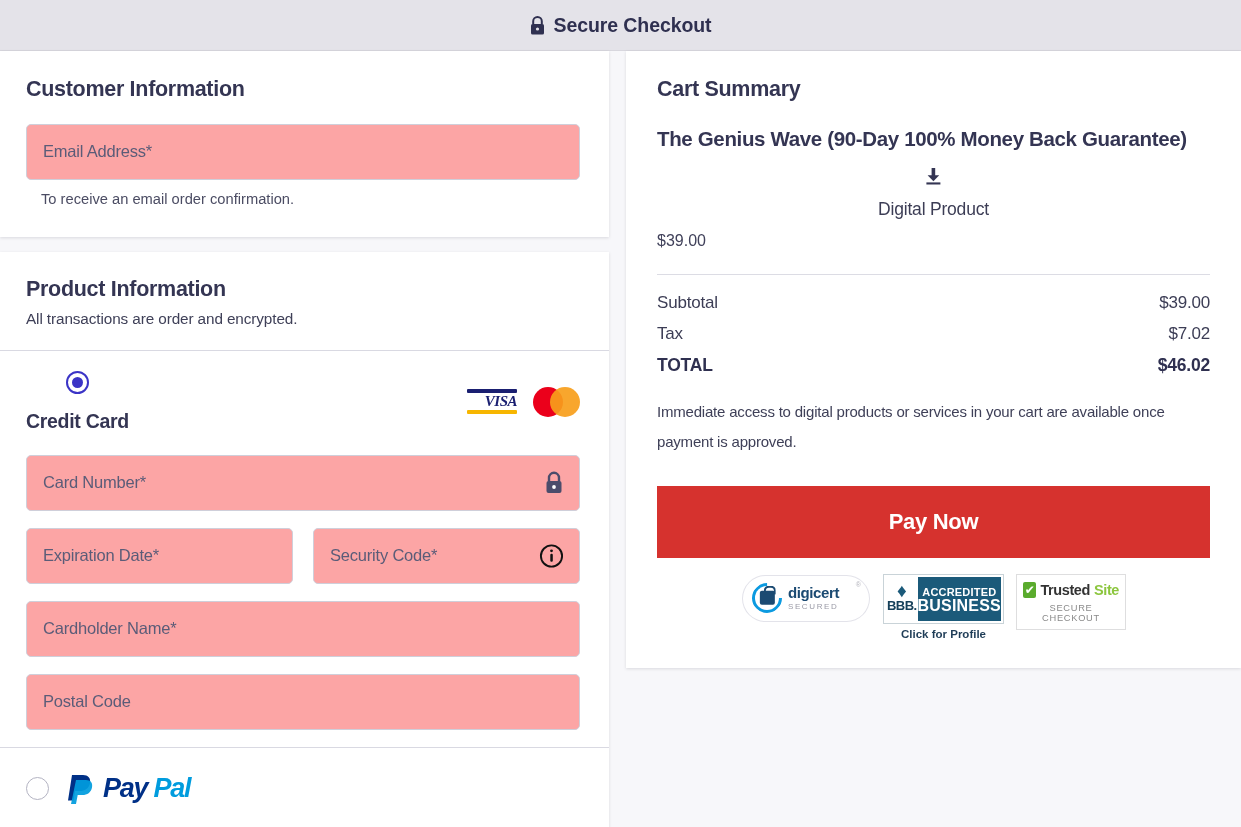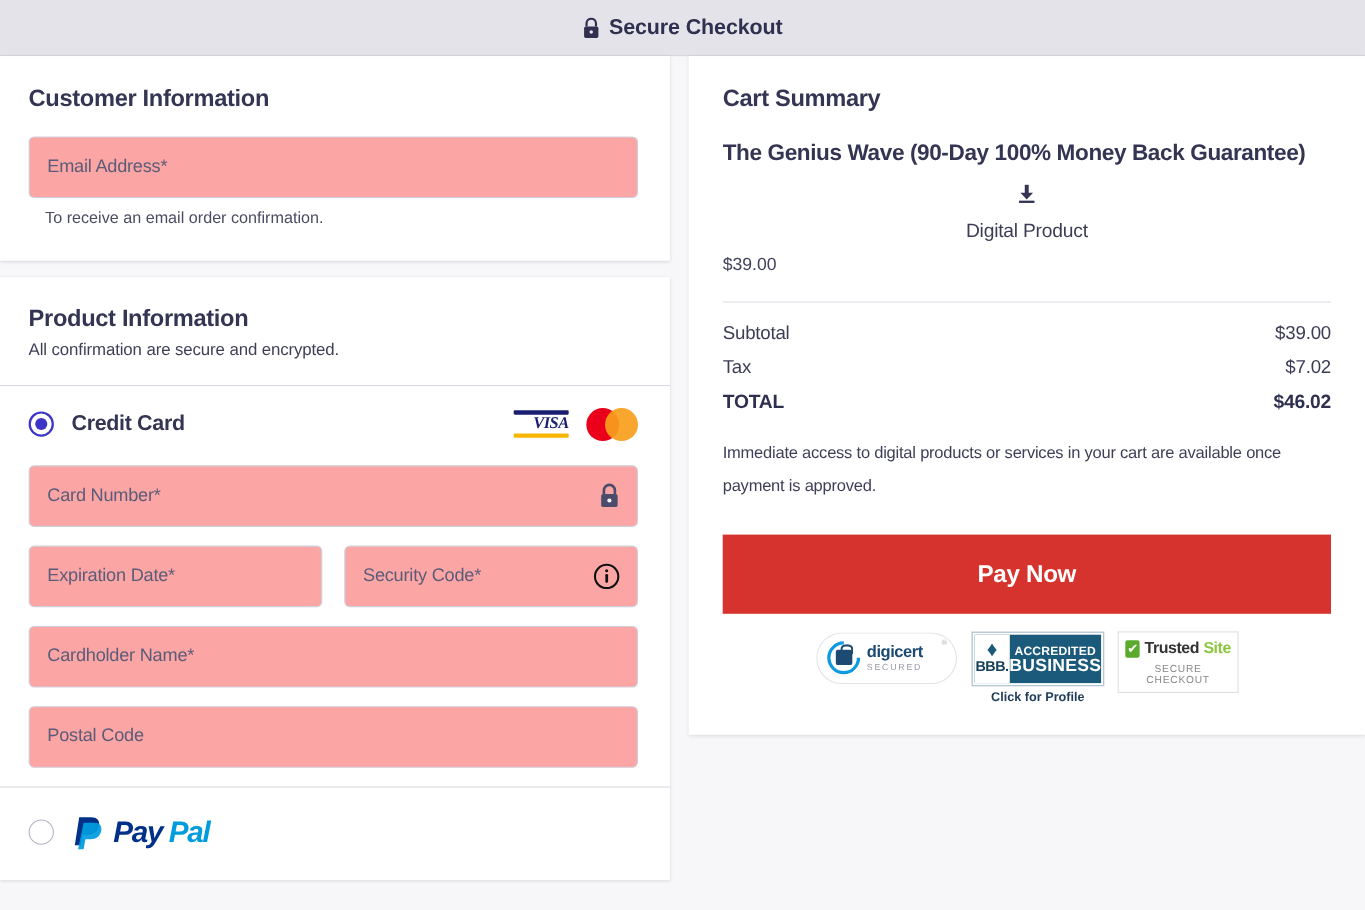--- a/index.html
+++ b/index.html
@@ -65,21 +65,21 @@
   .pay-head { padding: 25px 26px 22px 26px; }
   .pay-sub {
     margin-top: 7px; font-size: 15.3px; color: #3f4058; letter-spacing: -0.1px;
   }
   .divider { height: 1px; background: #d9d9e2; width: 100%; }
 
   .method-row {
     display: flex; align-items: center; justify-content: space-between;
     padding: 20px 29px 0 26px;
   }
-  .method-left { display: flex; align-items: center; gap: 16px; }
+  .method-left { display: flex; align-items: center; gap: 16px; flex-direction: column; }
   .radio {
     width: 23px; height: 23px; border-radius: 50%;
     border: 2.4px solid #3b34c6;
     display: flex; align-items: center; justify-content: center;
     flex: none;
   }
   .radio .dot { width: 11px; height: 11px; border-radius: 50%; background: #3b34c6; }
   .radio.off { border: 1.6px solid #b3b3c2; }
   .method-name {
     font-size: 19.5px; font-weight: bold; color: #343553; letter-spacing: -0.3px;
@@ -249,21 +249,21 @@
 
         <div class="field email-field">
           <span class="ph">Email Address*</span>
         </div>
         <div class="helper">To receive an email order confirmation.</div>
       </div>
 
       <div class="card card-left pay-card">
         <div class="pay-head">
           <div class="sec-title">Product Information</div>
-          <div class="pay-sub">All confirmation are secure and encrypted.</div>
+          <div class="pay-sub">All transactions are order and encrypted.</div>
         </div>
         <div class="divider"></div>
 
         <div class="method-row">
           <div class="method-left">
             <span class="radio">
                 <span class="dot"></span>
               </span>
             <span class="method-name">Credit Card</span>
           </div>

